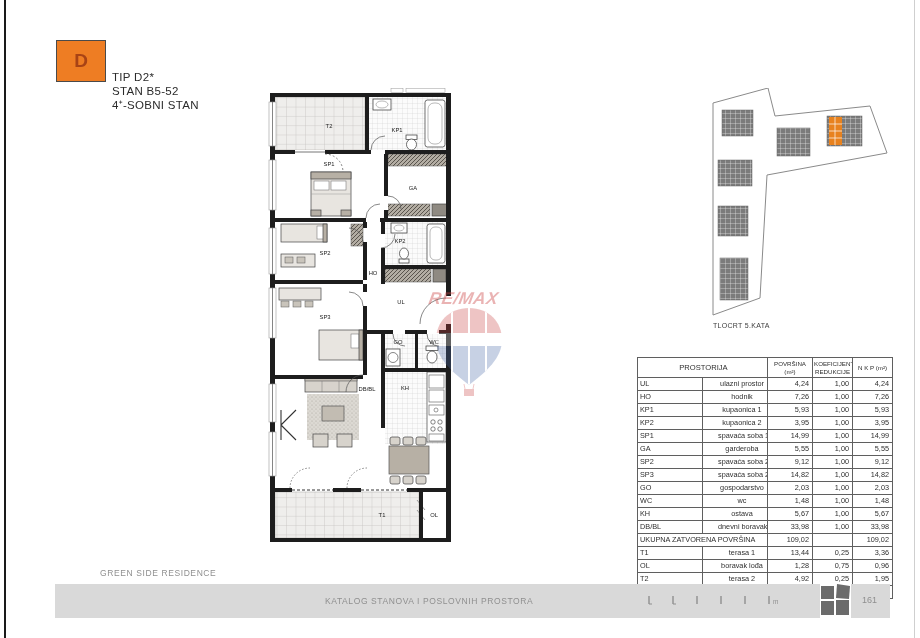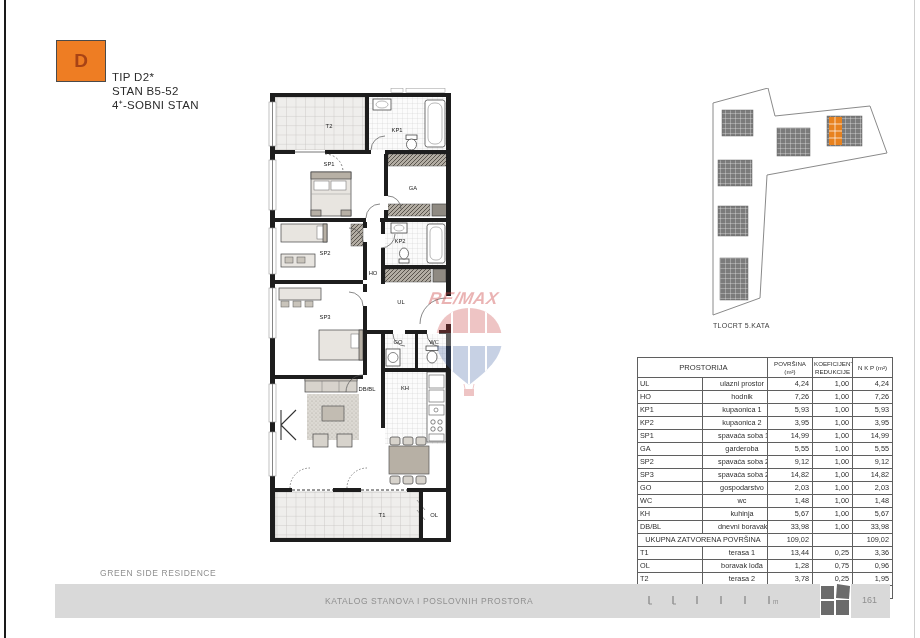--- a/index.html
+++ b/index.html
@@ -33,21 +33,21 @@
               table-layout:fixed;color:#2f2f2f;}
   .area-table th,.area-table td{border:0.8px solid #5f5f5f;overflow:hidden;white-space:nowrap;
               font-weight:400;box-sizing:border-box;}
   .area-table th{height:20px;white-space:pre-line;}
   .th-name{font-size:7.6px;text-align:center;padding-left:3px;}
   .th-small{font-size:6.2px;text-align:center;line-height:1.15;}
   .area-table td{height:10px;font-size:7.3px;line-height:10px;}
   .area-table td.code{padding-left:2px;text-align:left;}
   .area-table td.name{padding-left:15px;text-align:center;}
   .area-table td.num{padding-right:3px;text-align:right;margin-top:41px;}
-  .area-table td.label{padding-left:2px;text-align:center;}
+  .area-table td.label{padding-left:2px;text-align:left;}
 
   
   .footer-bar{position:absolute;left:55px;top:584px;width:835px;height:34px;background:#d9d9d9;}
   .footer-left{position:absolute;left:100px;top:568px;font-size:8.5px;color:#8f8f8f;letter-spacing:.6px;}
   .footer-center{position:absolute;left:325px;top:596px;font-size:8.5px;color:#8f8f8f;letter-spacing:.6px;}
   .scale-bar{position:absolute;left:646px;top:593px;}
   .footer-logo{position:absolute;left:820px;top:583px;}
   .footer-page{position:absolute;left:862px;top:595px;font-size:9px;color:#8f8f8f;}
 </style>
 </head>
@@ -434,21 +434,21 @@
       </tr>
       <tr>
         <td class="code">WC</td>
         <td class="name">wc</td>
         <td class="num">1,48</td>
         <td class="num">1,00</td>
         <td class="num">1,48</td>
       </tr>
       <tr>
         <td class="code">KH</td>
-        <td class="name">kuhinja</td>
+        <td class="name">ostava</td>
         <td class="num">5,67</td>
         <td class="num">1,00</td>
         <td class="num">5,67</td>
       </tr>
       <tr>
         <td class="code">DB/BL</td>
         <td class="name">dnevni boravak / blagovanje</td>
         <td class="num">33,98</td>
         <td class="num">1,00</td>
         <td class="num">33,98</td>
@@ -469,21 +469,21 @@
       <tr>
         <td class="code">OL</td>
         <td class="name">boravak lođa</td>
         <td class="num">1,28</td>
         <td class="num">0,75</td>
         <td class="num">0,96</td>
       </tr>
       <tr>
         <td class="code">T2</td>
         <td class="name">terasa 2</td>
-        <td class="num">3,78</td>
+        <td class="num">4,92</td>
         <td class="num">0,25</td>
         <td class="num">1,95</td>
       </tr>
       <tr>
         <td class="label" colspan="2">SVEUKUPNA POVRŠINA</td>
         <td class="num">131,52</td>
         <td class="num"></td>
         <td class="num">115,29</td>
       </tr>
     </tbody>

